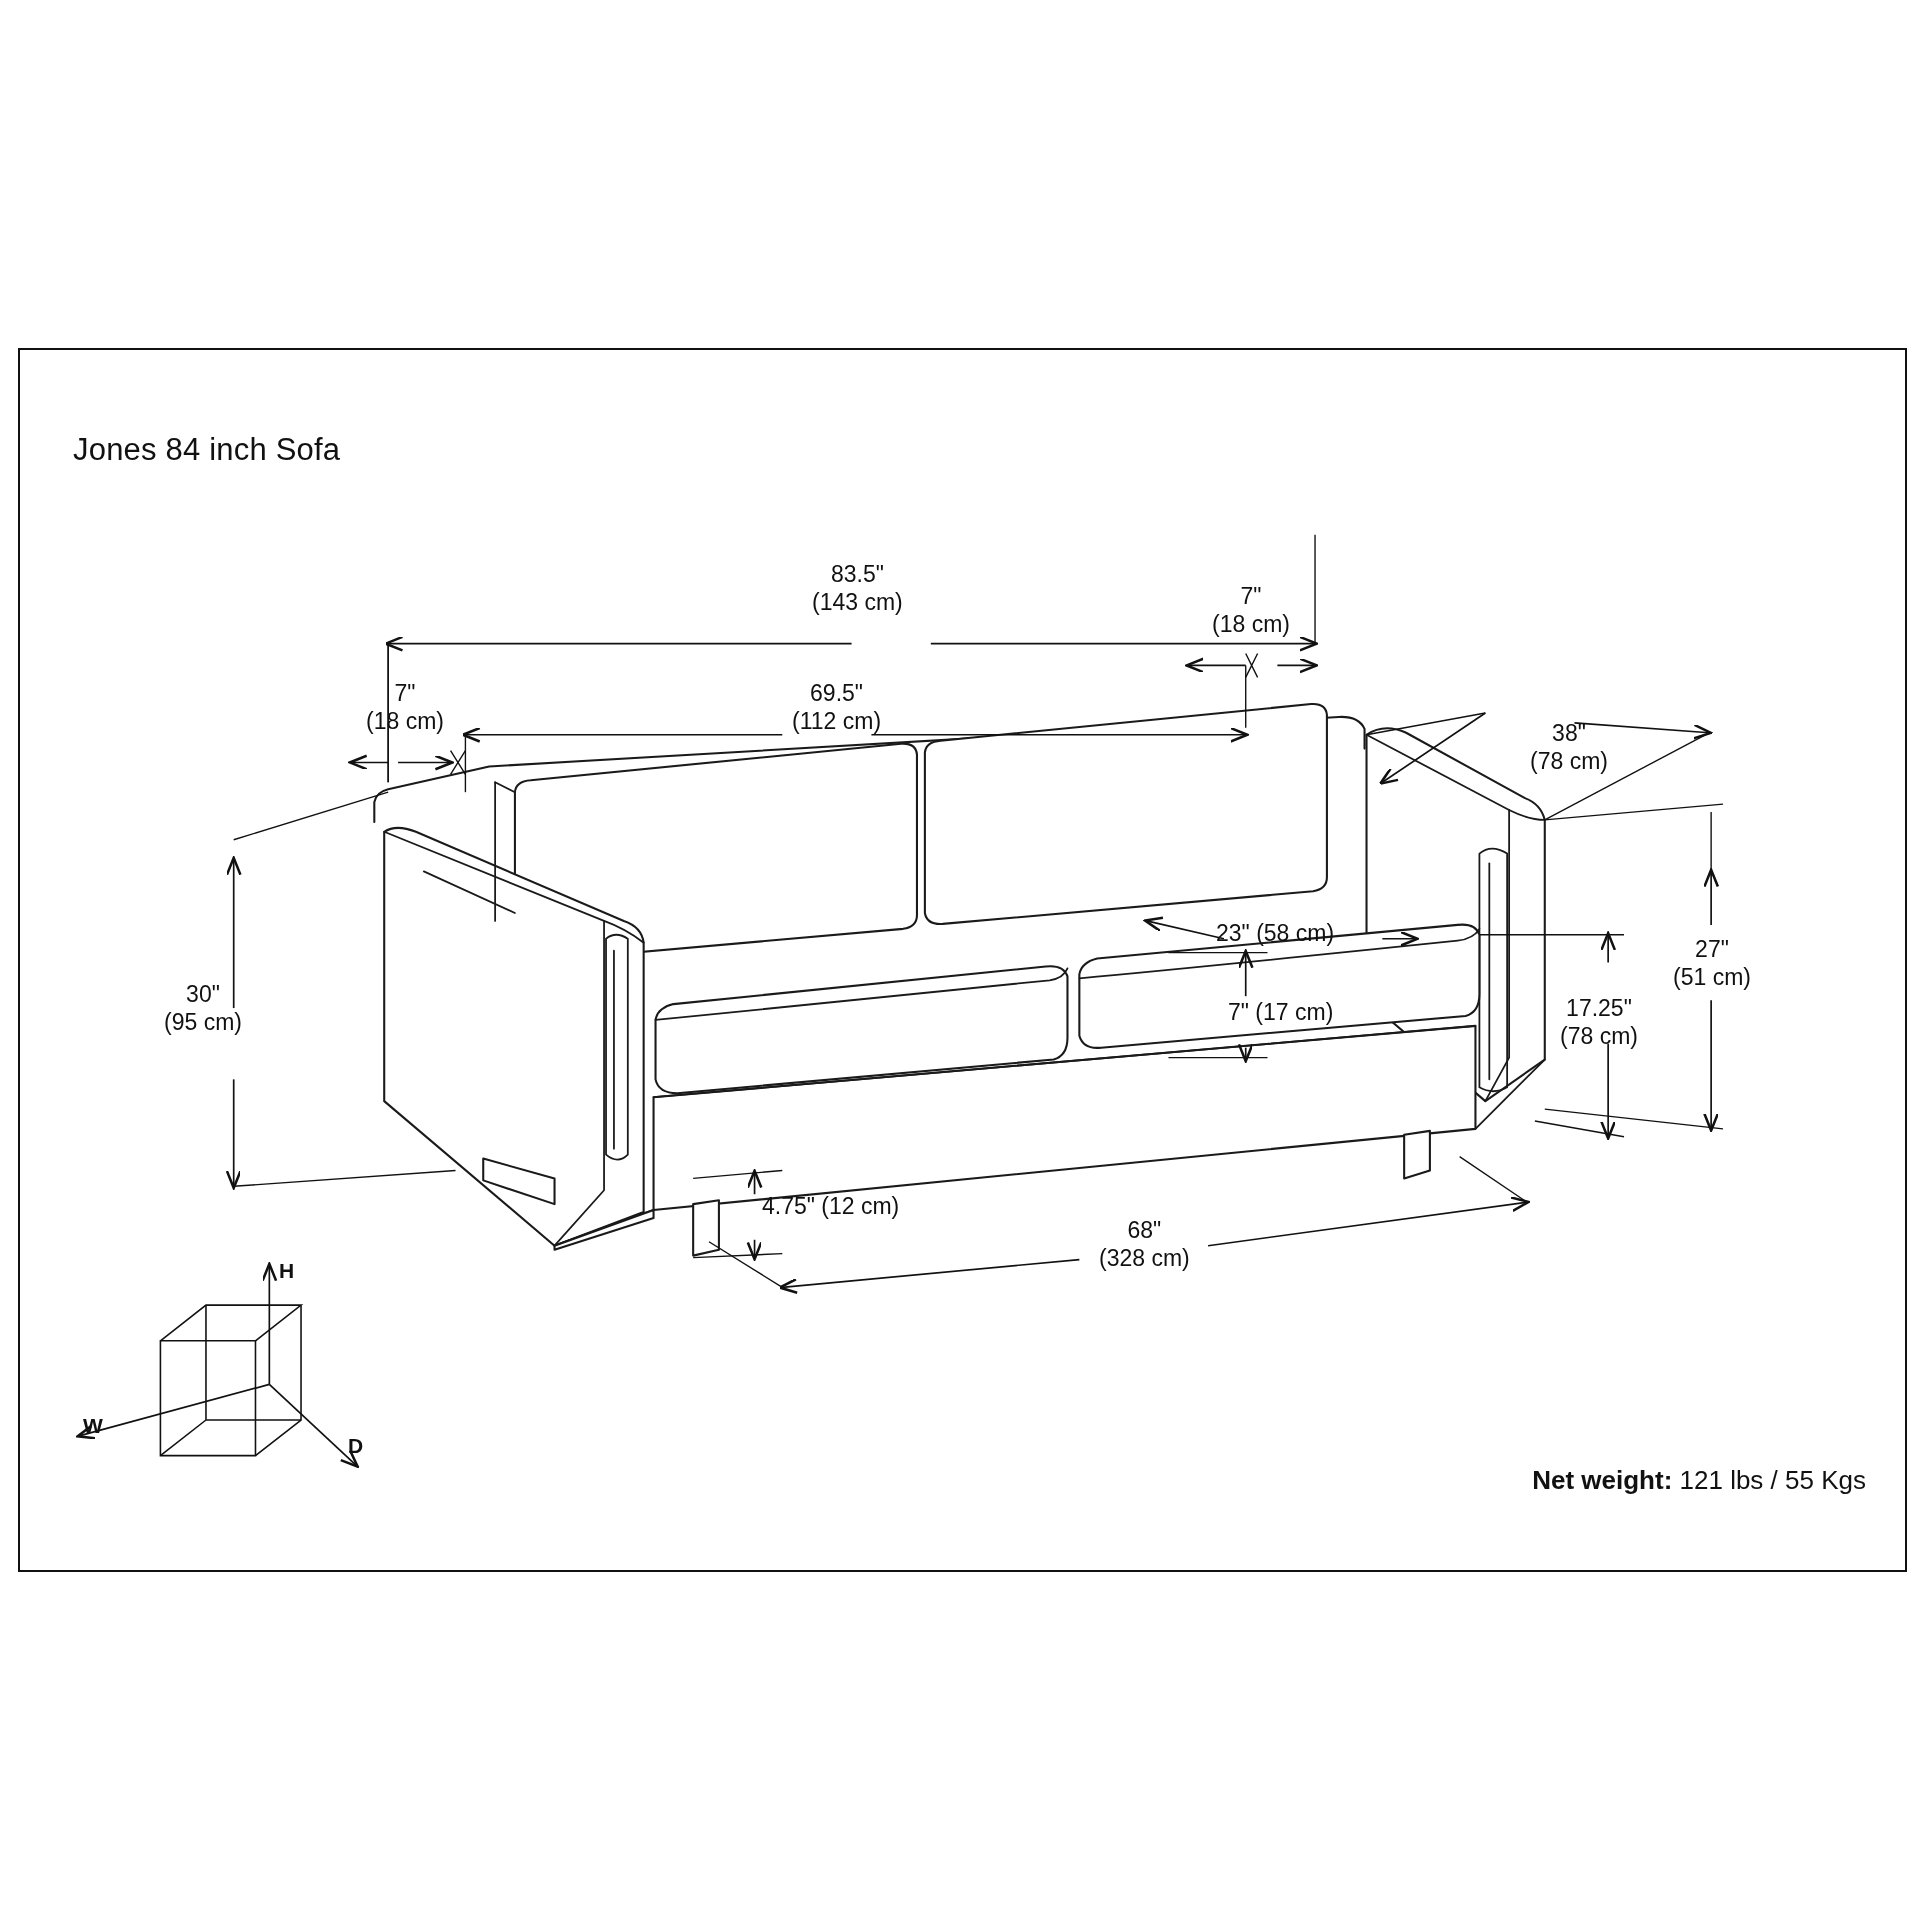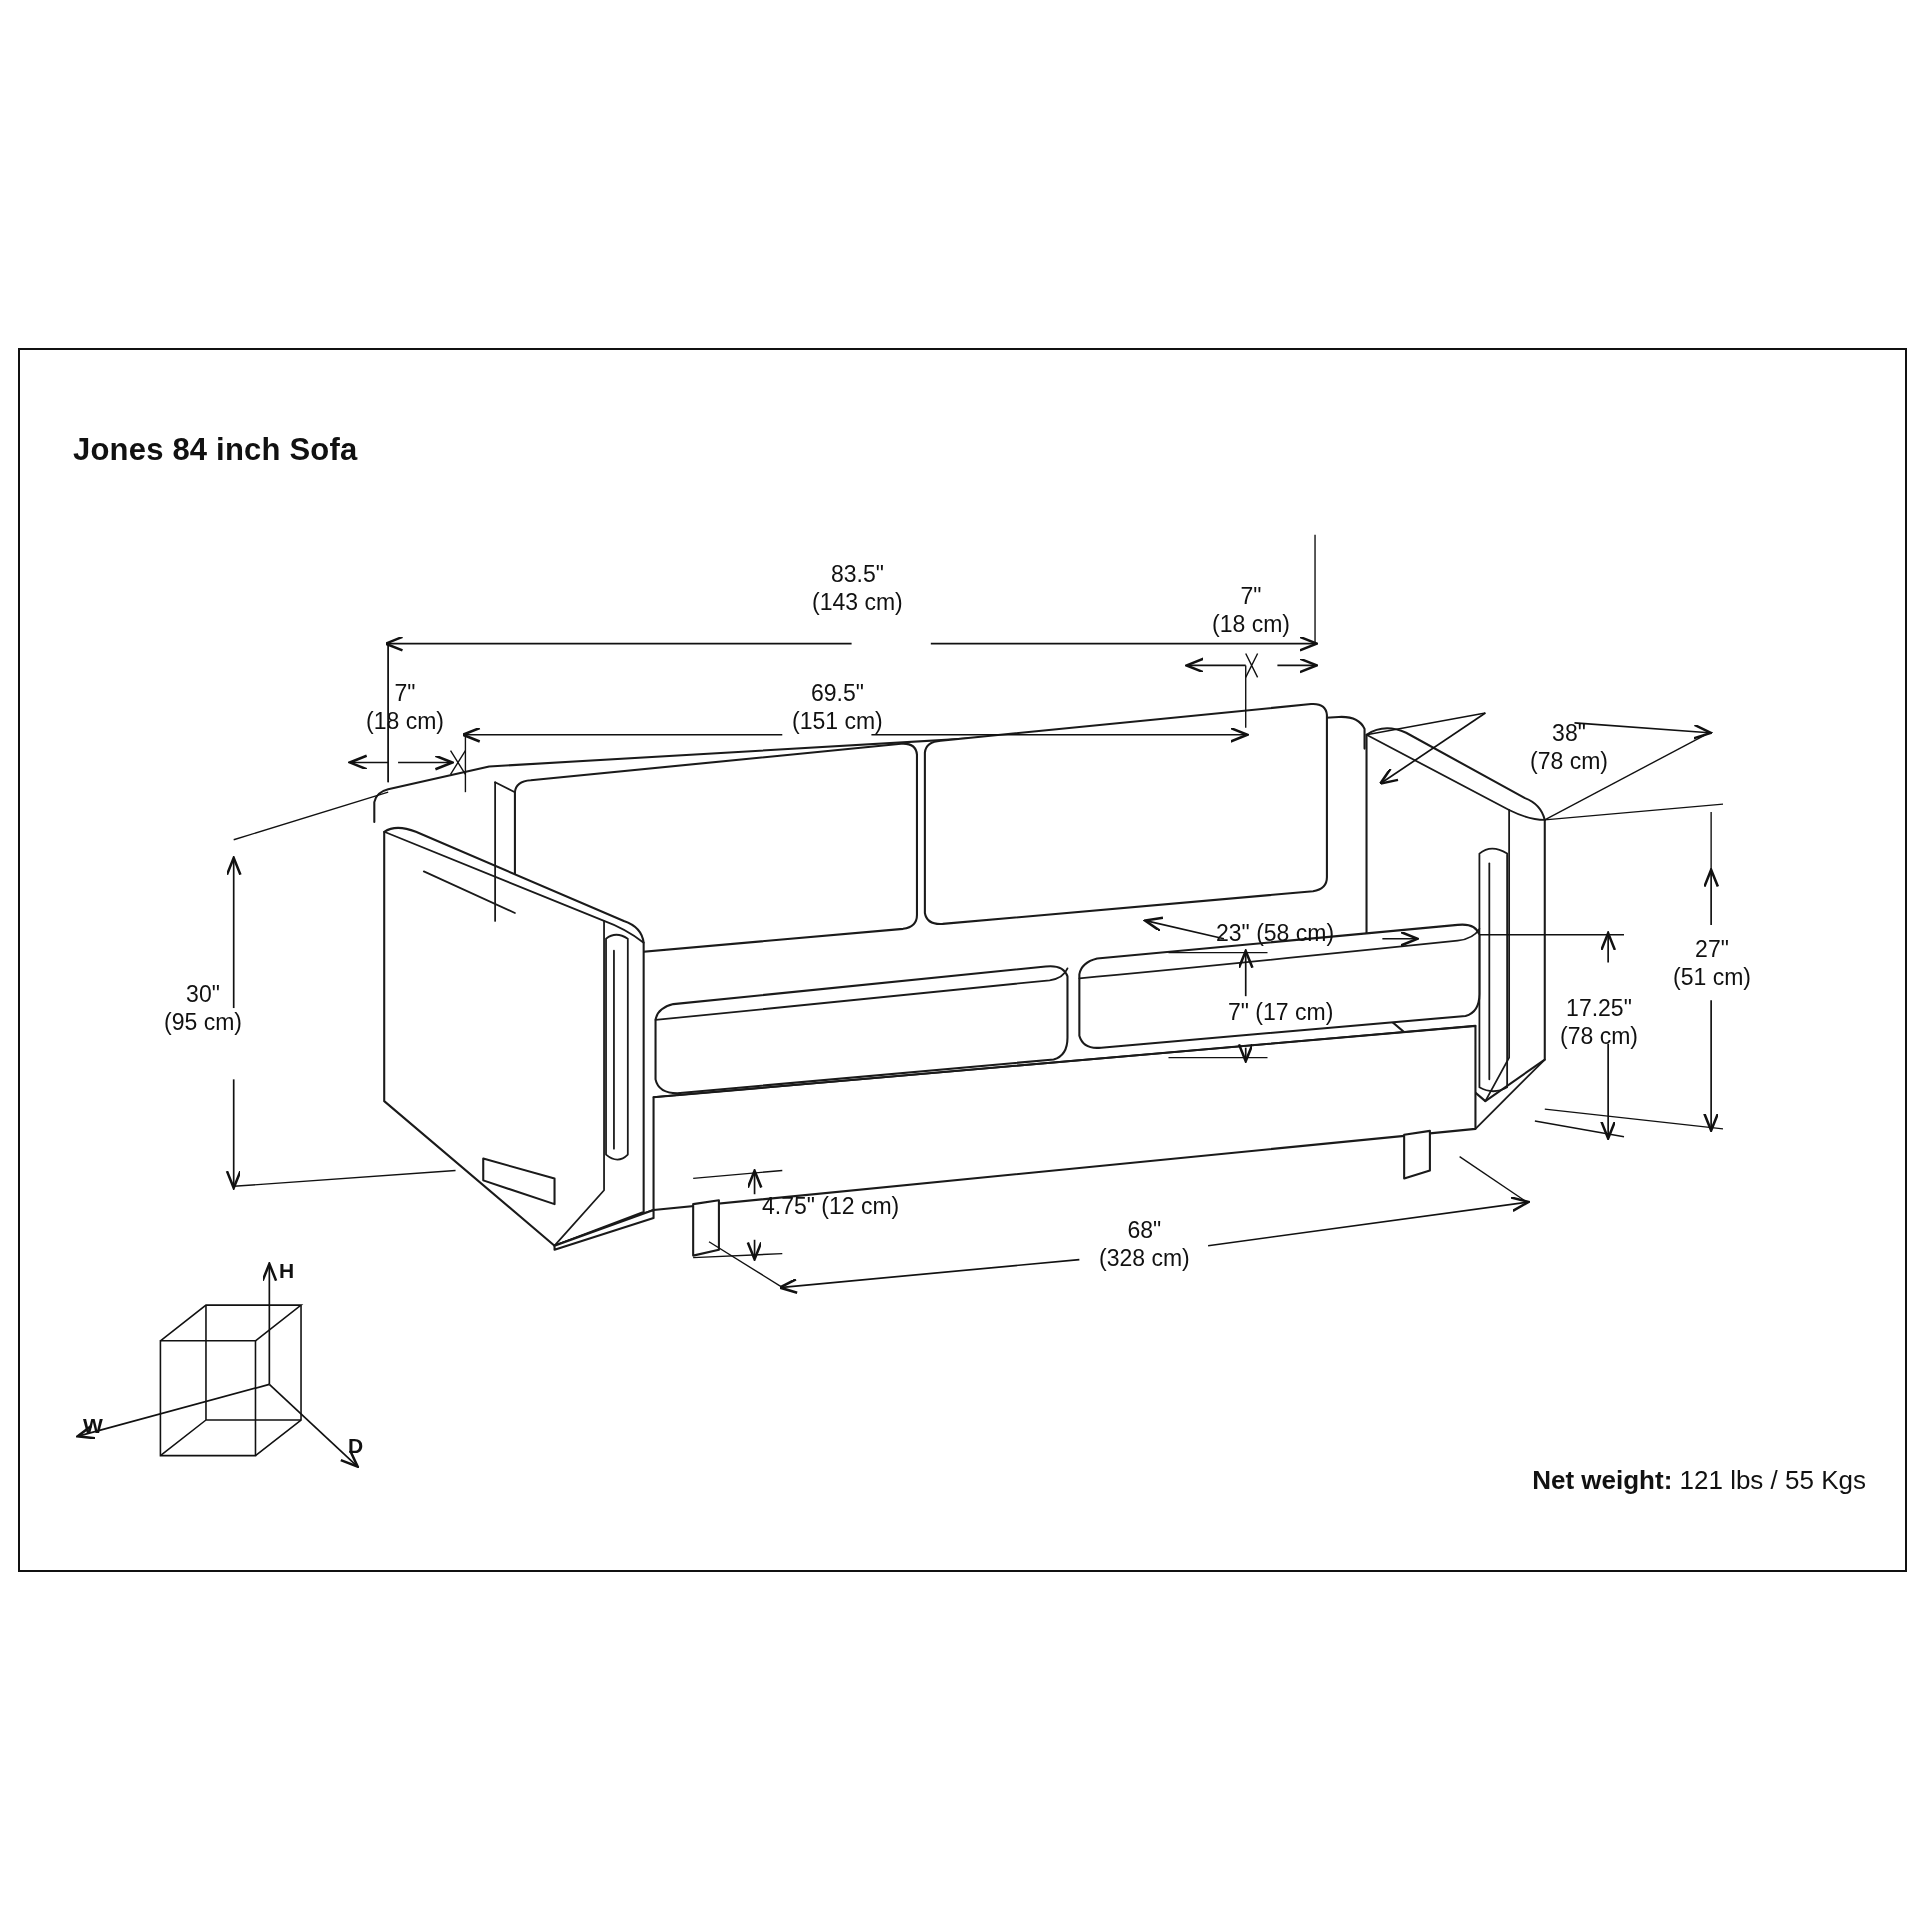--- a/index.html
+++ b/index.html
@@ -1,19 +1,19 @@
 <!DOCTYPE html>
 <html><head>
 <meta charset="utf-8">
 <style>
   html,body{margin:0;padding:0;background:#ffffff;}
   body{width:1927px;height:1927px;font-family:"Liberation Sans",sans-serif;color:#111111;}
   #sheet{position:absolute;left:0;top:0;width:1927px;height:1927px;}
   .frame{position:absolute;left:18px;top:348px;width:1889px;height:1224px;border:2px solid #111;box-sizing:border-box;}
-  .title{position:absolute;left:73px;top:432px;font-size:31px;font-weight:bold;letter-spacing:0.2px;}
+  .title{position:absolute;left:73px;top:432px;font-size:31px;font-weight:normal;letter-spacing:0.2px;}
   .netw{position:absolute;right:61px;top:1465px;font-size:26px;text-align:center;white-space:nowrap;}
   .netw b{font-weight:bold;}
   .dimlabel{position:absolute;font-size:23px;line-height:1.22;text-align:center;white-space:nowrap;}
   .dimlabel .l2{display:block;}
   .axis-label{position:absolute;font-size:21px;font-weight:bold;}
   svg{position:absolute;left:0;top:0;width:1927px;height:1927px;overflow:visible;}
   .ln{stroke:#111;stroke-width:1.7;fill:none;}
   .thin{stroke:#111;stroke-width:1.4;fill:none;}
   .sofa{stroke:#1a1a1a;stroke-width:2.1;fill:#ffffff;stroke-linejoin:round;stroke-linecap:round;}
   .sofa2{stroke:#1a1a1a;stroke-width:1.8;fill:none;stroke-linejoin:round;stroke-linecap:round;}
@@ -167,21 +167,21 @@
     <span class="l2">(18 cm)</span>
   </div>
 
   <div class="dimlabel" style="left:366px;top:679px;">
     <span>7"</span>
     <span class="l2">(18 cm)</span>
   </div>
 
   <div class="dimlabel" style="left:792px;top:679px;">
     <span>69.5"</span>
-    <span class="l2">(151 cm)</span>
+    <span class="l2">(112 cm)</span>
   </div>
 
   <div class="dimlabel" style="left:1530px;top:719px;">
     <span>38"</span>
     <span class="l2">(78 cm)</span>
   </div>
 
   <div class="dimlabel" style="left:164px;top:980px;">
     <span>30"</span>
     <span class="l2">(95 cm)</span>

